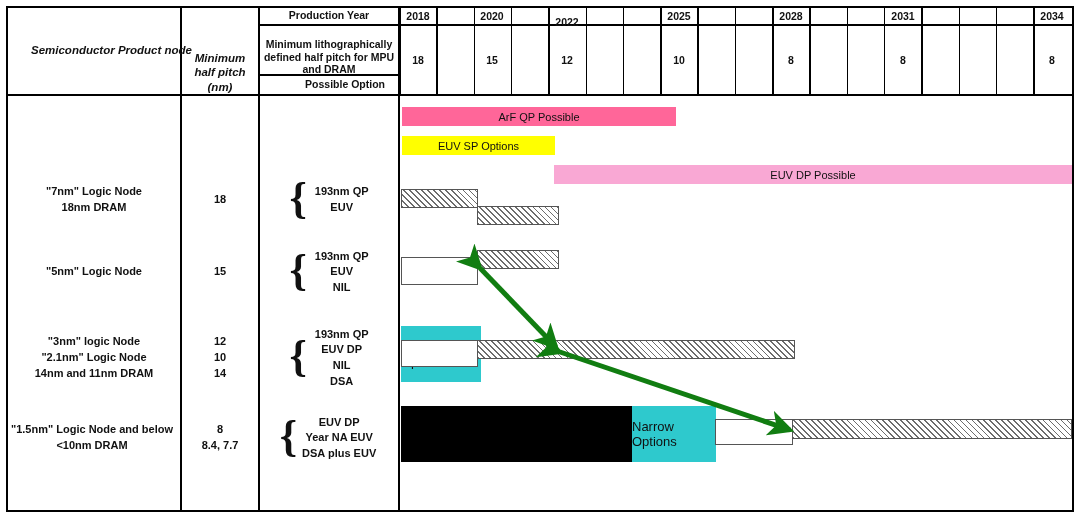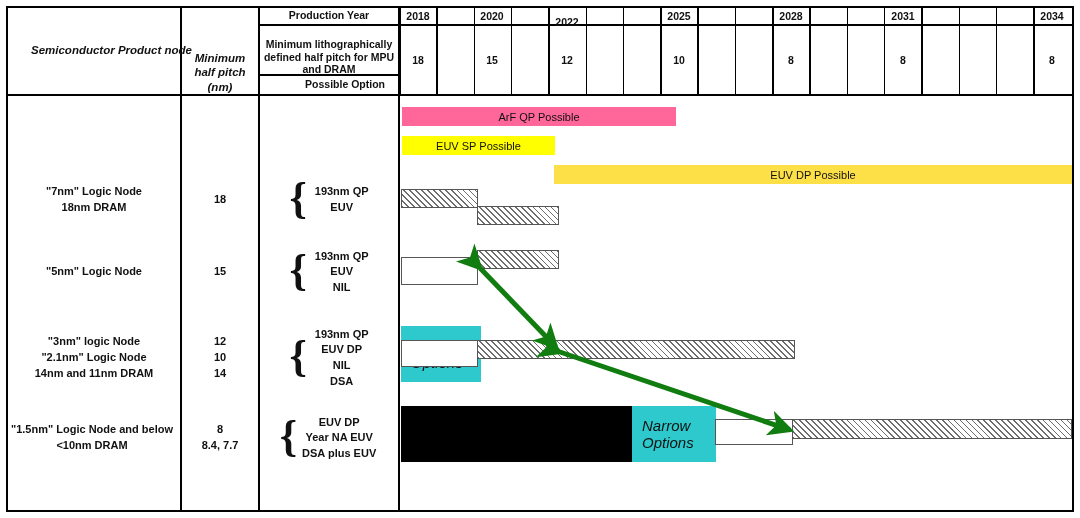--- a/index.html
+++ b/index.html
@@ -32,21 +32,21 @@
   .bar{box-sizing:border-box;display:flex;align-items:center;justify-content:center;}
   .bar-lbl{font-size:11px;color:#111;font-weight:normal;}
   .hatch{
     border:1px solid #555;
     background-color:#ffffff;
     background-image:repeating-linear-gradient(45deg,#6d6d6d 0 1.2px,rgba(255,255,255,0) 1.2px 4.2px);
   }
   .whitebox{border:1px solid #555;background:#fff;}
   .blackbox{background:#000;}
   .cyanbox{background:#2ec9cd;display:flex;align-items:center;justify-content:flex-start;}
-  .cyan-lbl{font-size:15px;color:#111;padding-left:10px;font-style:italic;}
+  .cyan-lbl{font-size:13px;color:#111;padding-left:0;}
   svg.arrows{position:absolute;left:0;top:0;width:1080px;height:518px;pointer-events:none;}
 </style>
 </head>
 <body>
 
 <div id="root">
 
   <div class="abs frame" style="left:6px;top:6px;width:1068px;height:506px;"></div>
 
   <div class="abs vline" style="left:180px;top:7px;width:2px;height:88px;"></div>
@@ -216,24 +216,24 @@
       <span>Year NA EUV</span><br>
       <span>DSA plus EUV</span>
     </span>
   </div>
 
   <div class="abs bar" style="left:402px;top:107px;width:274px;height:19px;background:#ff6699;">
     <span class="bar-lbl">ArF QP Possible</span>
   </div>
 
   <div class="abs bar" style="left:402px;top:136px;width:153px;height:19px;background:#ffff00;">
-    <span class="bar-lbl">EUV SP Possible</span>
-  </div>
-
-  <div class="abs bar" style="left:554px;top:165px;width:518px;height:19px;background:#fde047;">
+    <span class="bar-lbl">EUV SP Options</span>
+  </div>
+
+  <div class="abs bar" style="left:554px;top:165px;width:518px;height:19px;background:#f9a8d4;">
     <span class="bar-lbl">EUV DP Possible</span>
   </div>
 
   <div class="abs hatch" style="left:401px;top:189px;width:77px;height:19px;"></div>
   <div class="abs hatch" style="left:477px;top:206px;width:82px;height:19px;"></div>
 
   <div class="abs whitebox" style="left:401px;top:257px;width:77px;height:28px;"></div>
   <div class="abs hatch" style="left:477px;top:250px;width:82px;height:19px;"></div>
 
   <div class="abs cyanbox" style="left:401px;top:326px;width:80px;height:56px;">

